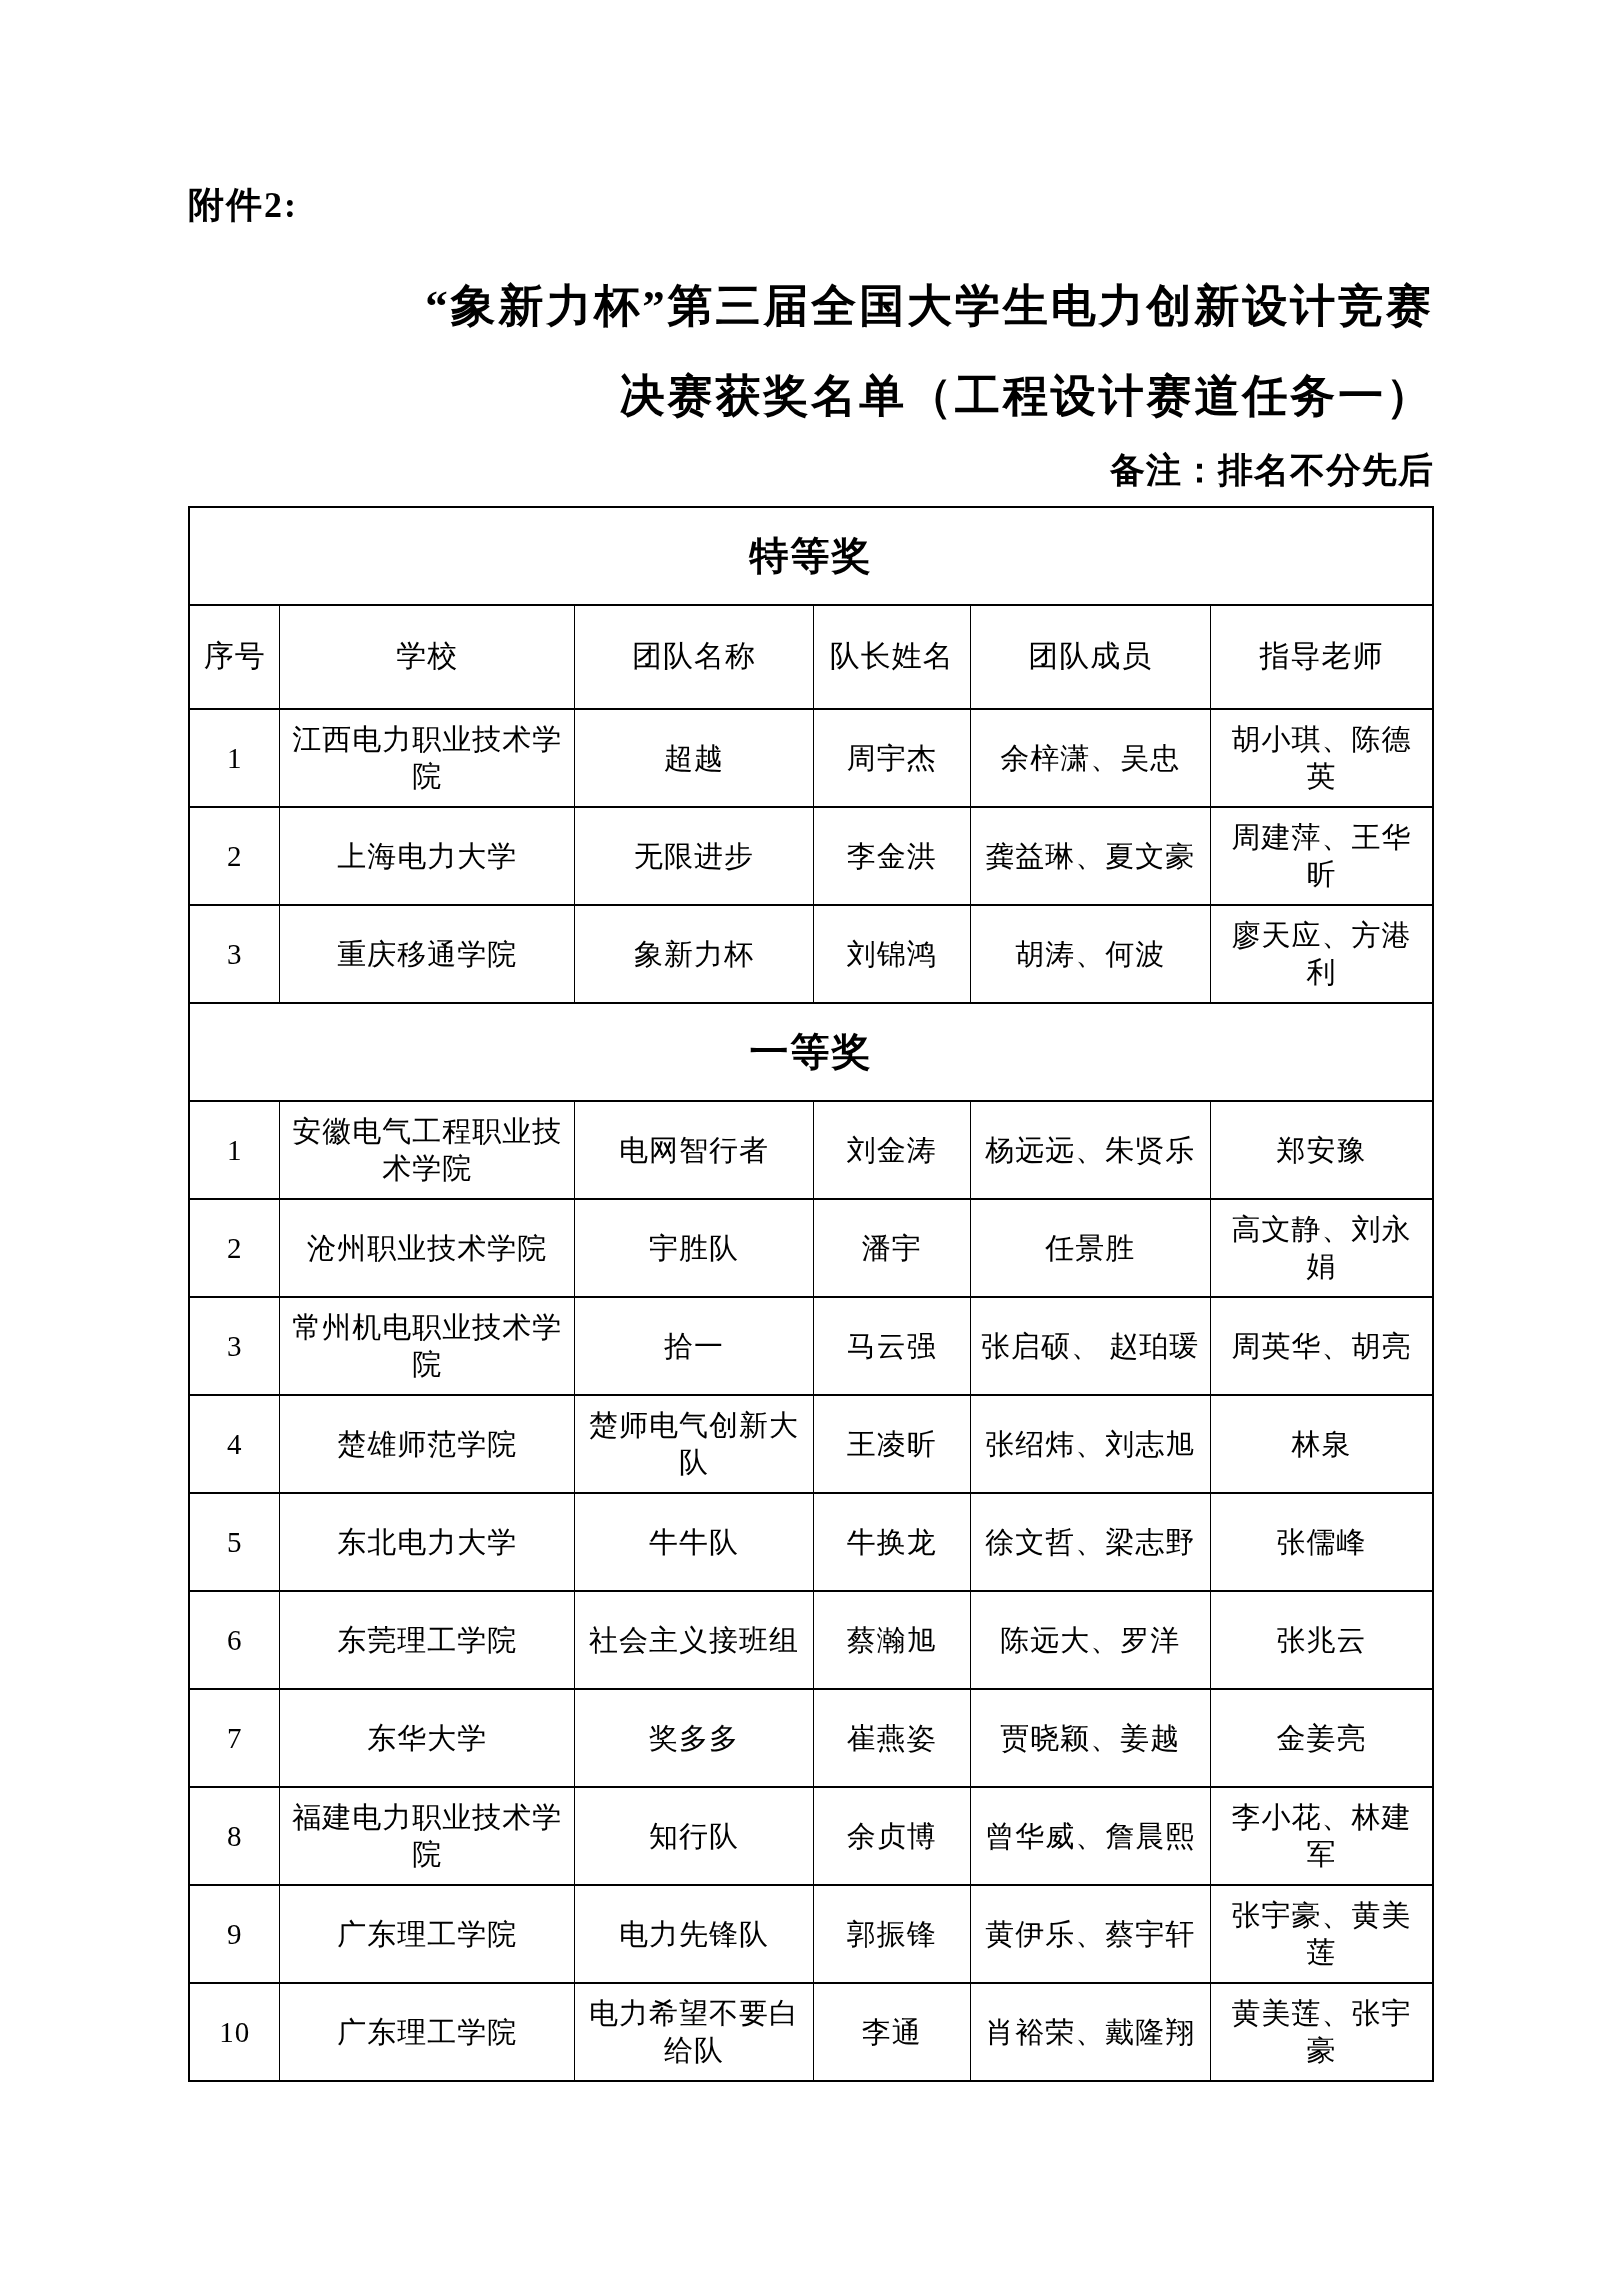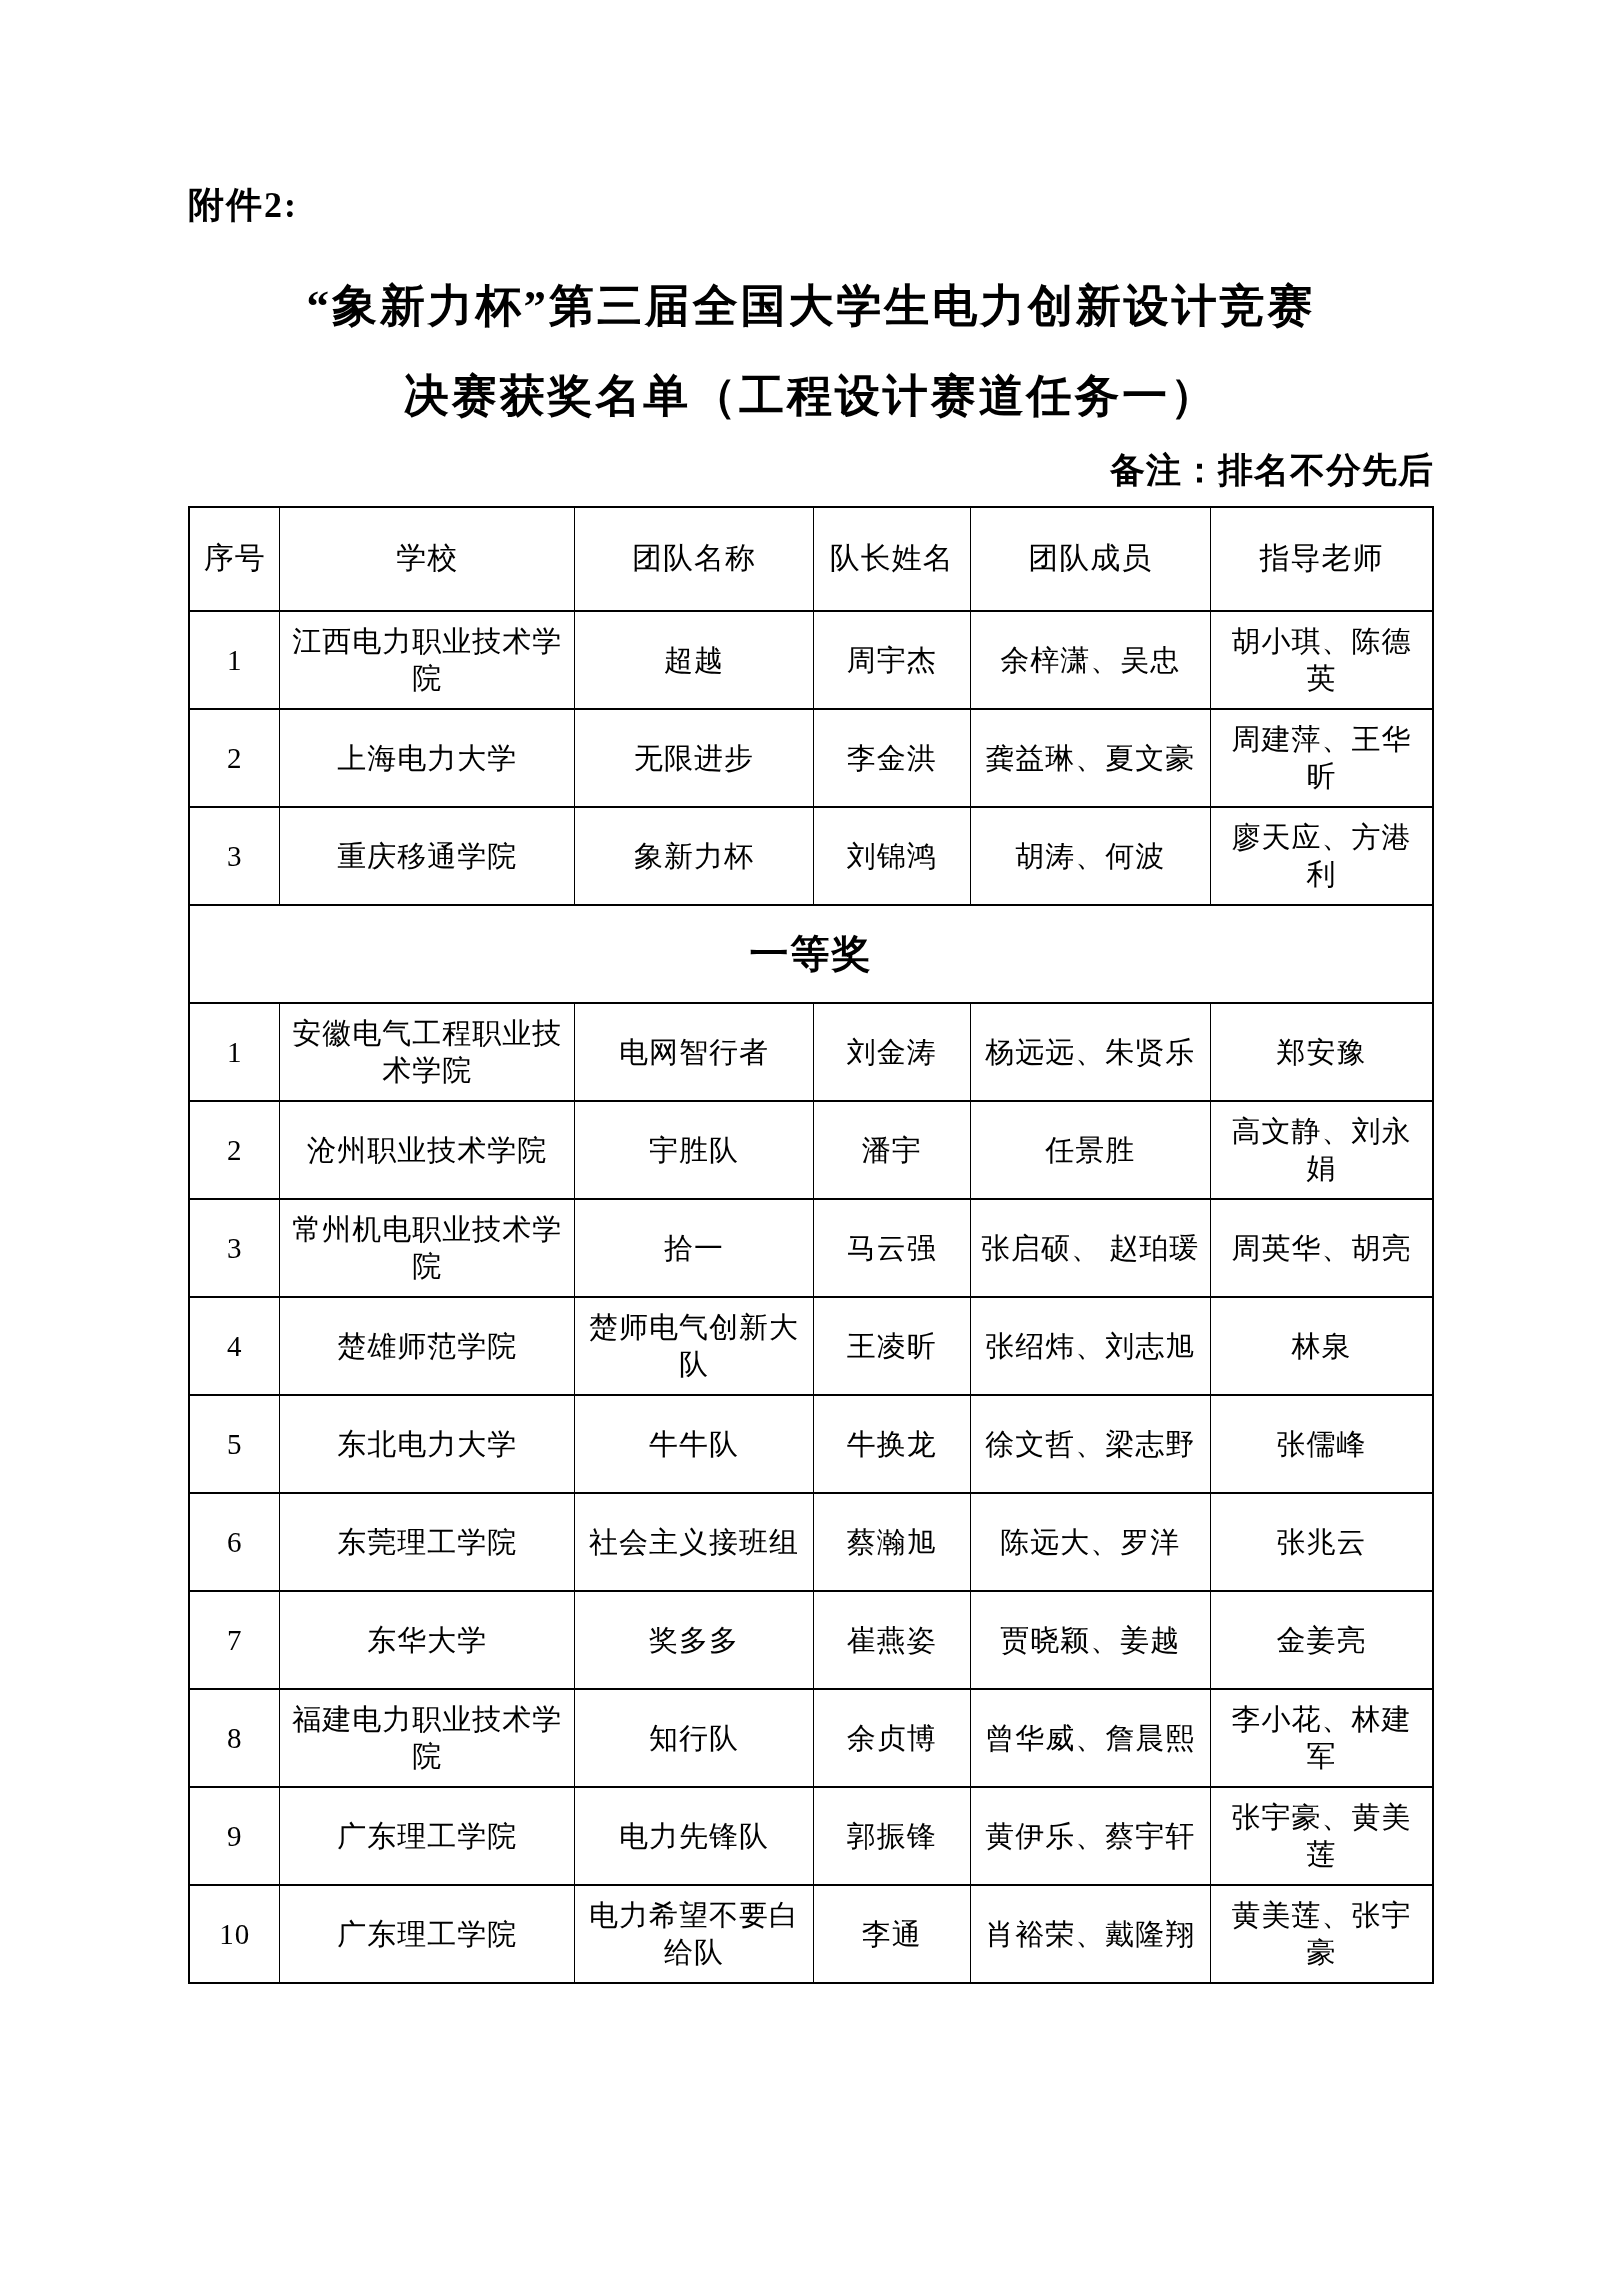--- a/index.html
+++ b/index.html
@@ -20,21 +20,21 @@
     height: 2293px;
     padding: 181px 186px 7px 188px;
   }
   .attachment {
     font-size: 36px;
     font-weight: bold;
     letter-spacing: 2px;
   }
   .title {
     margin: 31px 0 0 0;
-    text-align: center;
+    text-align: right;
     font-size: 45px;
     font-weight: bold;
     line-height: 2.0;
     letter-spacing: 2.9px;
   }
   .title .title-line {
     display: block;
   }
   .note {
     margin-top: 5.9px;
@@ -96,20 +96,23 @@
   <table class="awards">
     <colgroup>
         <col style="width: 7.3%;">
         <col style="width: 23.7%;">
         <col style="width: 19.2%;">
         <col style="width: 12.6%;">
         <col style="width: 19.3%;">
         <col style="width: 17.9%;">
       </colgroup>
     <tbody id="awards-tbody">
+        <tr>
+          <td colspan="6" class="section-cell">特等奖</td>
+        </tr>
         <tr class="header-row">
           <td>序号</td>
           <td>学校</td>
           <td>团队名称</td>
           <td>队长姓名</td>
           <td>团队成员</td>
           <td>指导老师</td>
         </tr>
         <tr class="data-row">
           <td>1</td>

